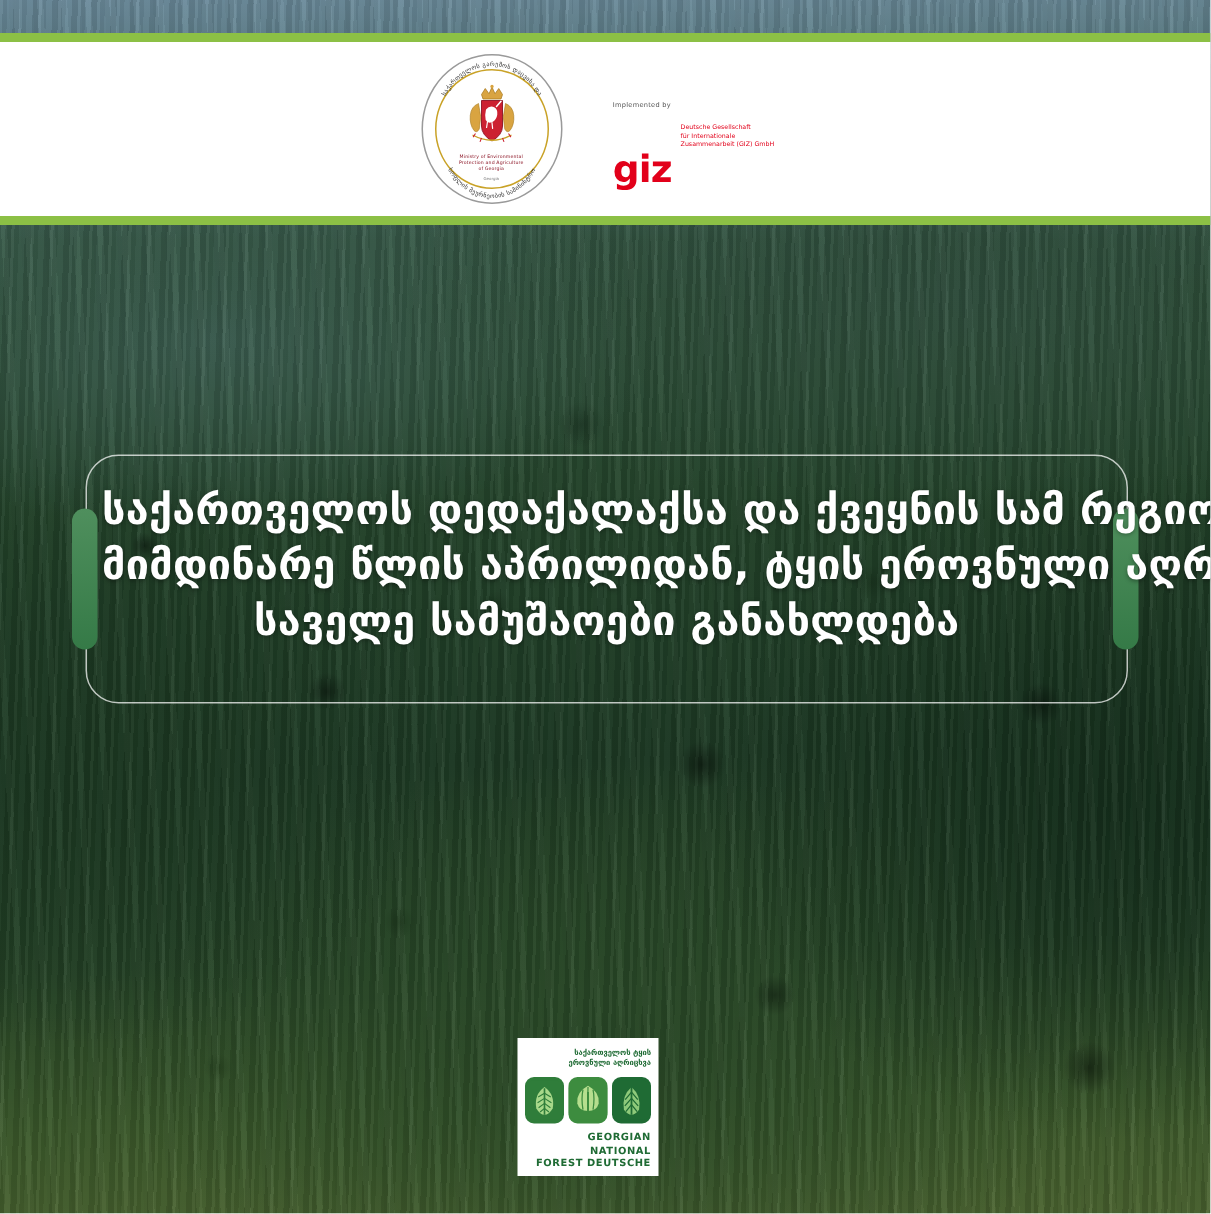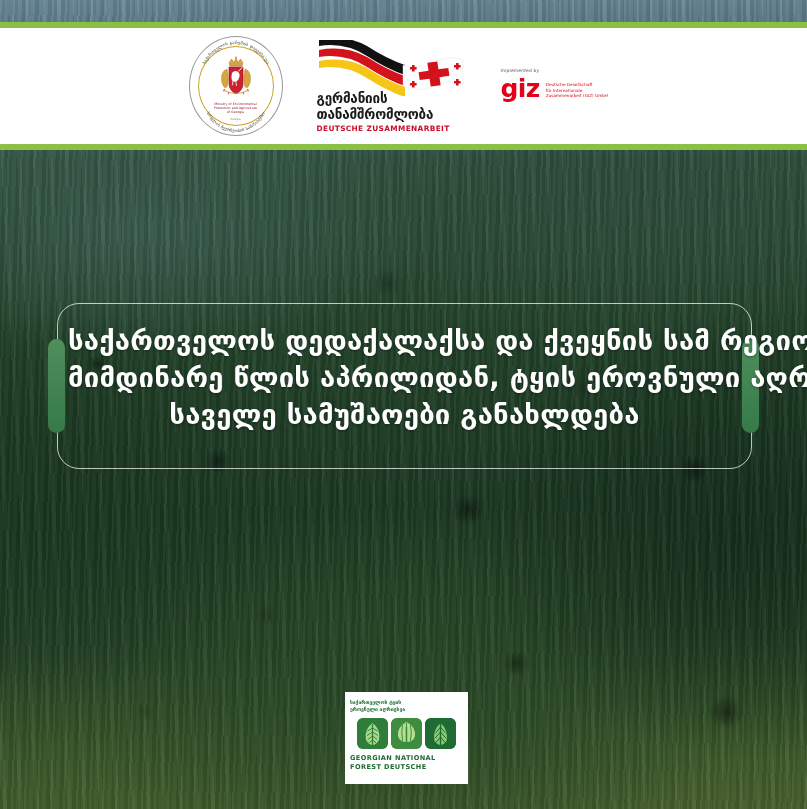--- a/index.html
+++ b/index.html
@@ -243,20 +243,21 @@
     align-items: flex-start;
     gap: 6px;
   }
   .giz-mark {
     font-size: 25px;
     line-height: 21px;
     font-weight: 700;
     color: #e2001a;
     letter-spacing: -0.6px;
     font-family: "DejaVu Sans", "Liberation Sans", sans-serif;
+    margin-top: 24px;
   }
   .giz-lines {
     padding-top: 4px;
   }
   .giz-lines div {
     font-size: 4.2px;
     line-height: 5.6px;
     color: #e2001a;
     white-space: nowrap;
   }
@@ -300,26 +301,26 @@
     z-index: 7;
     font-family: "DejaVu Sans", "Liberation Sans", sans-serif;
   }
   .title-text div { white-space: nowrap; }
 
   
   .gnfi-panel {
     position: absolute;
     left: 345px;
     top: 692px;
-    width: 123px;
+    width: 94px;
     height: 92px;
     background: #ffffff;
     z-index: 6;
     padding: 7px 5px 6px;
-    text-align: left;
+    text-align: right;
   }
   .gnfi-ka {
     font-size: 5.1px;
     line-height: 7px;
     color: #1f6b34;
     font-weight: 700;
     letter-spacing: -0.05px;
   }
   .gnfi-leaves {
     display: flex;
@@ -405,44 +406,20 @@
       </svg>
 
       <div class="seal-caption">
         <div>Ministry of Environmental</div>
         <div>Protection and Agriculture</div>
         <div>of Georgia</div>
       </div>
       <div class="seal-caption-2">Georgia</div>
     </div>
 
-    <div class="gercoop">
-      <svg class="gercoop-flag" viewBox="0 0 150 56">
-
-        <path d="M2 6 Q28 2 50 16 Q70 29 88 35 L88 25 Q70 19 50 6 Q28 -6 2 -1 Z" fill="#111111"></path>
-        <path d="M2 17 Q28 13 50 27 Q70 40 88 46 L88 36 Q70 30 50 17 Q28 5 2 10 Z" fill="#d4121c"></path>
-        <path d="M2 28 Q28 24 50 38 Q70 51 88 57 L88 47 Q70 41 50 28 Q28 16 2 21 Z" fill="#f5c518"></path>
-
-        <path d="M86 25 Q104 30 118 22 Q132 14 146 20 L146 44 Q132 39 118 46 Q104 53 86 46 Z" fill="#fdfdfd" stroke="#e0e0e0" stroke-width="0.4"></path>
-
-        <path d="M112 22 L122 22 L122 30 L132 30 L132 38 L122 38 L122 46 L112 46 L112 38 L102 38 L102 30 L112 30 Z" fill="#d4121c" transform="rotate(-8 117 34)"></path>
-
-        <g fill="#d4121c">
-          <path d="M95 25 l2.6 0 l0 2 l2 0 l0 2.6 l-2 0 l0 2 l-2.6 0 l0 -2 l-2 0 l0 -2.6 l2 0 Z"></path>
-          <path d="M139 23 l2.6 0 l0 2 l2 0 l0 2.6 l-2 0 l0 2 l-2.6 0 l0 -2 l-2 0 l0 -2.6 l2 0 Z"></path>
-          <path d="M95 41 l2.6 0 l0 2 l2 0 l0 2.6 l-2 0 l0 2 l-2.6 0 l0 -2 l-2 0 l0 -2.6 l2 0 Z"></path>
-          <path d="M139 39 l2.6 0 l0 2 l2 0 l0 2.6 l-2 0 l0 2 l-2.6 0 l0 -2 l-2 0 l0 -2.6 l2 0 Z"></path>
-        </g>
-      </svg>
-      <div class="gercoop-text">
-        <div class="gercoop-ka">გერმანიის</div>
-        <div class="gercoop-ka">თანამშრომლობა</div>
-        <div class="gercoop-de">DEUTSCHE ZUSAMMENARBEIT</div>
-      </div>
-    </div>
 
     <div class="giz">
       <div class="giz-caption">Implemented by</div>
       <div class="giz-row">
         <div class="giz-mark">giz</div>
         <div class="giz-lines">
           <div>Deutsche Gesellschaft</div>
           <div>für Internationale</div>
           <div>Zusammenarbeit (GIZ) GmbH</div>
         </div>

